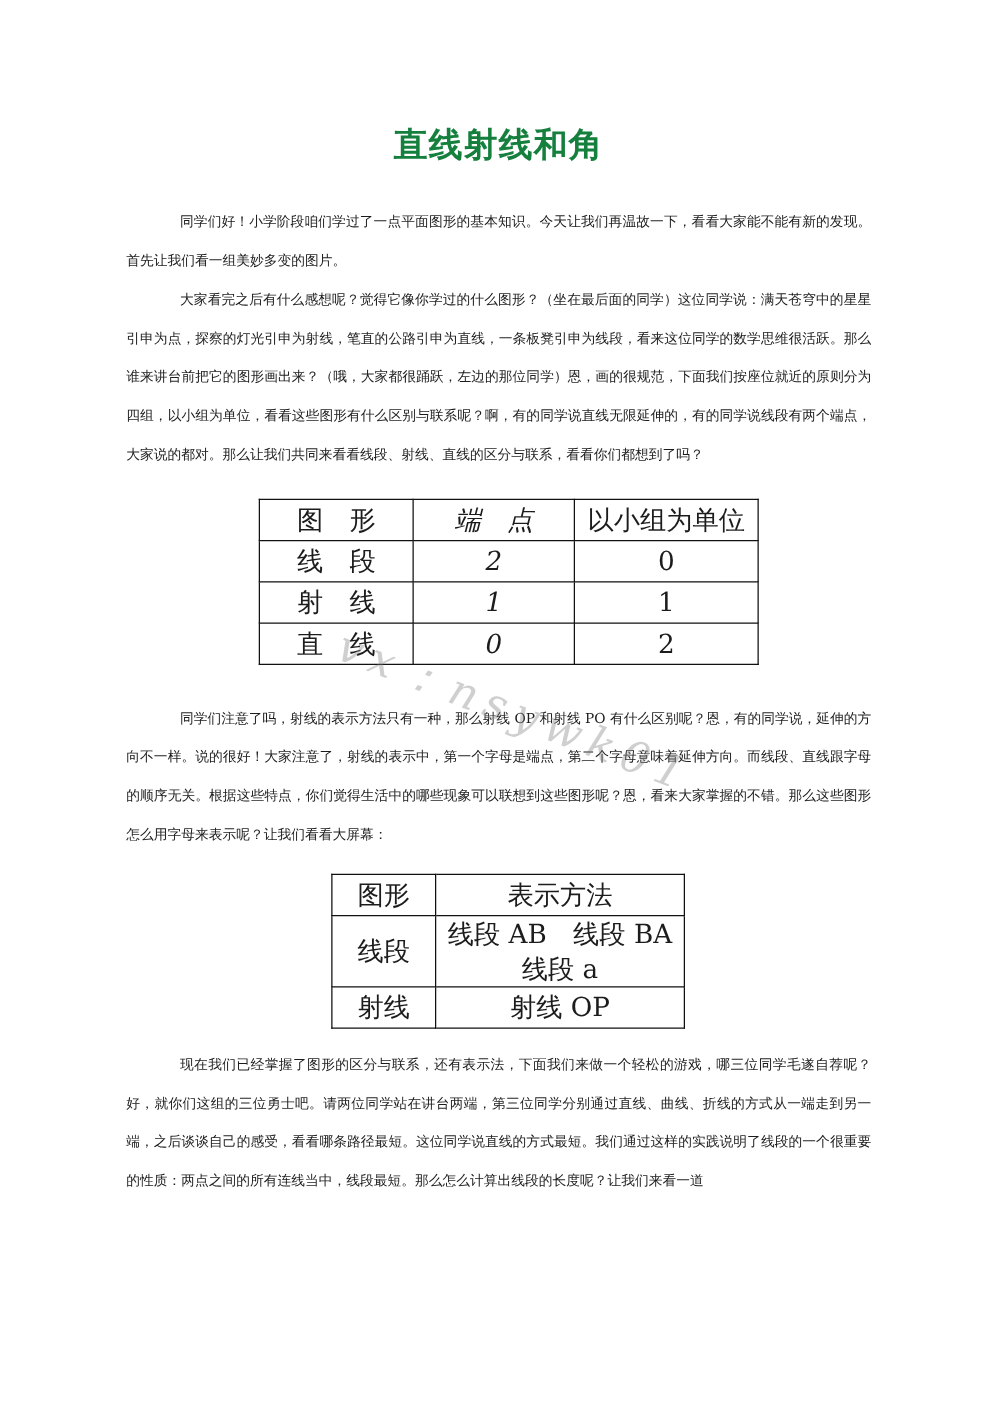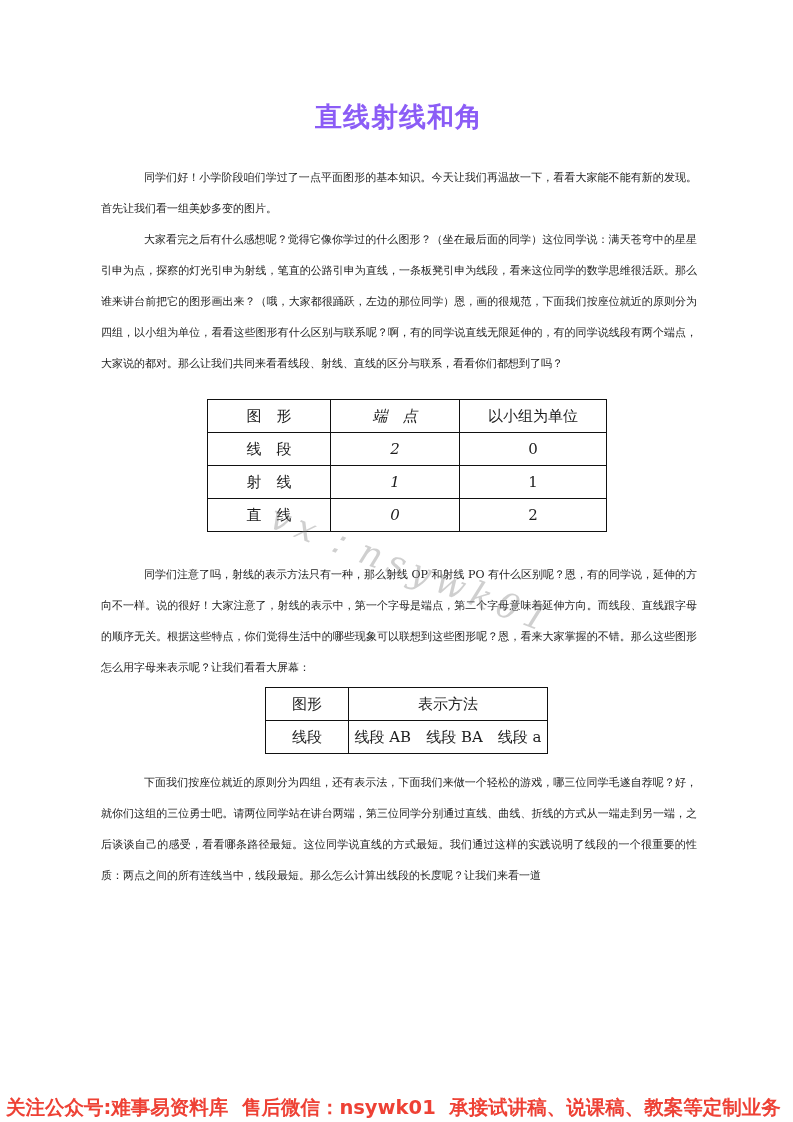--- a/index.html
+++ b/index.html
@@ -22,58 +22,58 @@
     top: 0;
     width: 596px;
   }
   .doc-title {
     margin: 99px 0 16px 0;
     font-family: "DejaVu Sans", "Liberation Sans", sans-serif;
     font-weight: 700;
     font-size: 27px;
     line-height: 36px;
     text-align: center;
-    color: #8b5cf6;
+    color: #15803d;
     letter-spacing: 1px;
   }
   .para {
     margin: 0;
     font-size: 11px;
     line-height: 31px;
     text-align: justify;
     text-justify: inter-ideograph;
     text-indent: 43px;
     color: #1c1c1c;
   }
   .para.first {
     margin-top: 27px;
   }
   table.tbl {
     border-collapse: collapse;
     table-layout: fixed;
-    font-size: 15px;
+    font-size: 21px;
     color: #1c1c1c;
   }
   table.tbl td {
     border: 1.5px solid #111111;
     height: 32px;
     padding: 0 4px;
     text-align: center;
     vertical-align: middle;
     white-space: pre-wrap;
   }
   table.tbl1 {
     margin: 20px 0 0 106px;
     width: 376px;
   }
   table.tbl1 .c1 { width: 114px; }
   table.tbl1 .c2 { width: 120px; font-style: italic; }
   table.tbl1 .c3 { width: 138px; }
   table.tbl2 {
-    margin: 4px 0 0 164px;
+    margin: 16px 0 0 164px;
     width: 266px;
     padding-left: 16px;
   }
   table.tbl2 .c1 { width: 74px; }
   table.tbl2 .c2 { width: 190px; }
   .para.after-tbl1 { margin-top: 27px; }
   .para.after-tbl2 { margin-top: 13px; }
   .watermark {
     position: absolute;
     left: 280px;
@@ -144,23 +144,26 @@
     <table class="tbl tbl2">
       <tbody>
         <tr>
           <td class="c1">图形</td>
           <td class="c2">表示方法</td>
         </tr>
         <tr>
           <td class="c1">线段</td>
           <td class="c2">线段 AB　线段 BA　线段 a</td>
         </tr>
+        <tr>
+          <td class="c1">射线</td>
+          <td class="c2">射线 OP</td>
+        </tr>
       </tbody>
     </table>
 
-    <p class="para after-tbl2">下面我们按座位就近的原则分为四组，还有表示法，下面我们来做一个轻松的游戏，哪三位同学毛遂自荐呢？好，就你们这组的三位勇士吧。请两位同学站在讲台两端，第三位同学分别通过直线、曲线、折线的方式从一端走到另一端，之后谈谈自己的感受，看看哪条路径最短。这位同学说直线的方式最短。我们通过这样的实践说明了线段的一个很重要的性质：两点之间的所有连线当中，线段最短。那么怎么计算出线段的长度呢？让我们来看一道</p>
+    <p class="para after-tbl2">现在我们已经掌握了图形的区分与联系，还有表示法，下面我们来做一个轻松的游戏，哪三位同学毛遂自荐呢？好，就你们这组的三位勇士吧。请两位同学站在讲台两端，第三位同学分别通过直线、曲线、折线的方式从一端走到另一端，之后谈谈自己的感受，看看哪条路径最短。这位同学说直线的方式最短。我们通过这样的实践说明了线段的一个很重要的性质：两点之间的所有连线当中，线段最短。那么怎么计算出线段的长度呢？让我们来看一道</p>
 
   </div>
 
   <div class="watermark">vx：nsywk01</div>
 
-  <div class="footer">关注公众号:难事易资料库  售后微信：nsywk01  承接试讲稿、说课稿、教案等定制业务</div>
 </div>
 
 </body></html>

